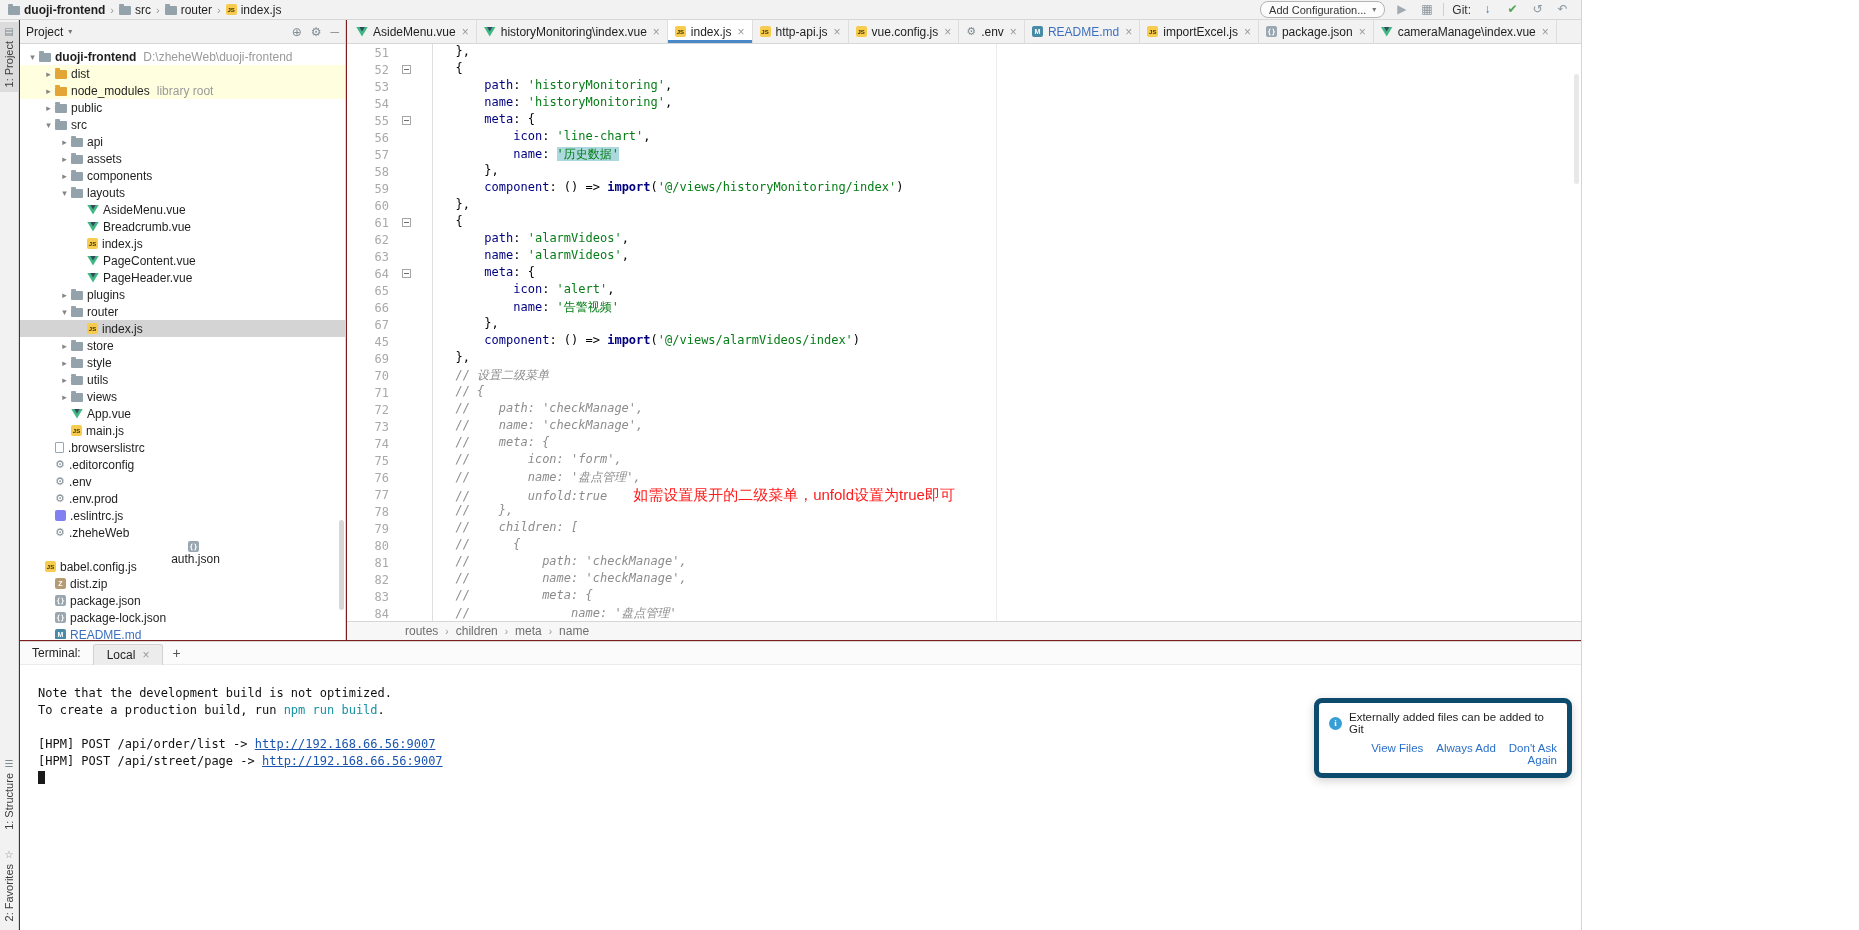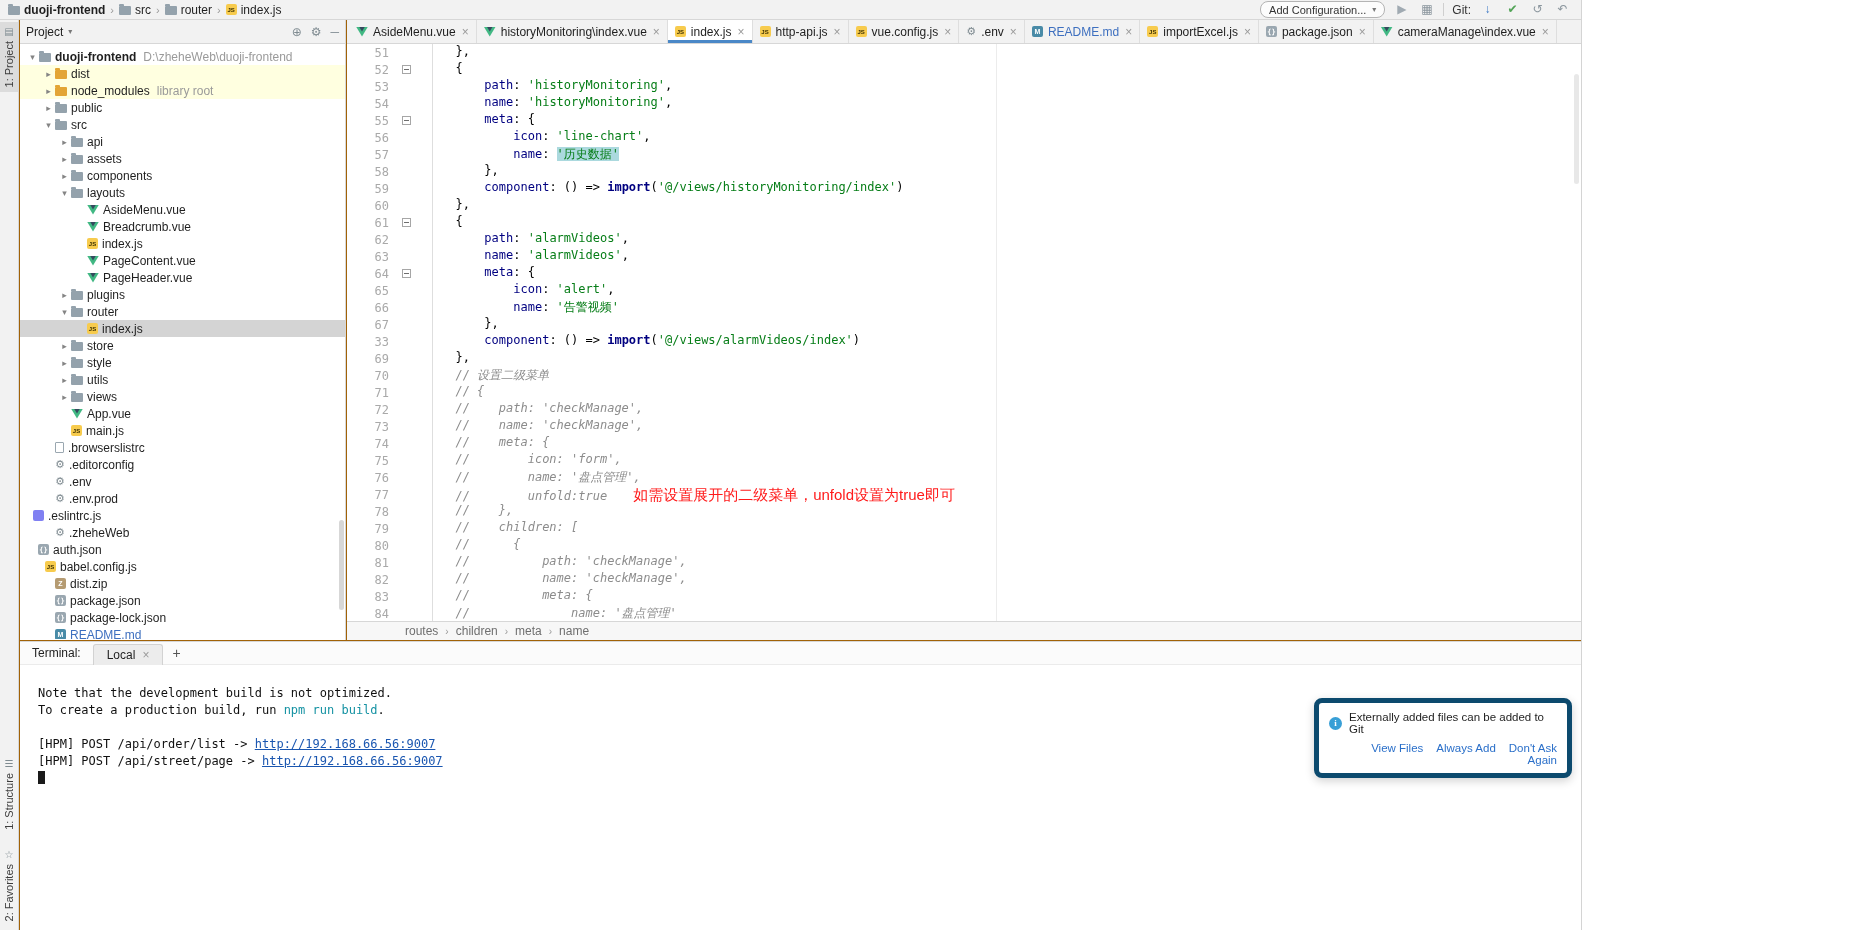--- a/index.html
+++ b/index.html
@@ -1,17 +1,17 @@
 <!DOCTYPE html>
 <html><head>
 <meta charset="utf-8">
 <style>
   *{box-sizing:border-box}
   html,body{margin:0;padding:0;background:#fff}
-  #ide{position:relative;width:1582px;height:930px;font-family:"Liberation Sans","DejaVu Sans",sans-serif;font-size:12px;color:#1f1f1f;background:#a16207;border-right:1px solid #d4d4d4;overflow:hidden}
+  #ide{position:relative;width:1582px;height:930px;font-family:"Liberation Sans","DejaVu Sans",sans-serif;font-size:12px;color:#1f1f1f;background:#7f1d1d;border-right:1px solid #d4d4d4;overflow:hidden}
 
   
   .topbar{position:absolute;left:0;top:0;width:100%;height:20px;background:#f2f2f2;border-bottom:1px solid #d7d7d7;display:flex;align-items:center;justify-content:space-between;padding:0 10px 0 6px}
   .nav-crumbs{display:flex;align-items:center;gap:2px;white-space:nowrap}
   .nav-item{display:flex;align-items:center;gap:4px;padding:0 2px}
   .nav-item.bold{font-weight:bold}
   .nav-sep{color:#9a9a9a;font-size:11px;padding:0 1px}
   .topbar-right{display:flex;align-items:center;gap:8px}
   .add-config{display:flex;align-items:center;gap:6px;height:17px;padding:0 8px;background:#fcfcfc;border:1px solid #b4b4b4;border-radius:8px;font-size:11px;color:#333;font-family:inherit}
   .caret{font-size:8px;color:#777}
@@ -317,31 +317,31 @@
         <div class="tree-row" style="padding-left: 22px;">
           <span class="chev"></span>
           <span class="icon i-conf"></span>
           <span class="tlab">.env</span>
         </div>
         <div class="tree-row" style="padding-left: 22px;">
           <span class="chev"></span>
           <span class="icon i-conf"></span>
           <span class="tlab">.env.prod</span>
         </div>
-        <div class="tree-row" style="">
+        <div class="tree-row" style="padding-left: 22px;">
           <span class="chev"></span>
           <span class="icon i-eslint"></span>
           <span class="tlab">.eslintrc.js</span>
         </div>
         <div class="tree-row" style="padding-left: 22px;">
           <span class="chev"></span>
           <span class="icon i-conf"></span>
           <span class="tlab">.zheheWeb</span>
         </div>
-        <div class="tree-row" style="padding-left: 5px;">
+        <div class="tree-row" style="padding-left: 22px; flex-direction: column;">
           <span class="chev"></span>
           <span class="icon i-json"></span>
           <span class="tlab">auth.json</span>
         </div>
         <div class="tree-row" style="padding-left: 12px;">
           <span class="chev"></span>
           <span class="icon i-js"></span>
           <span class="tlab">babel.config.js</span>
         </div>
         <div class="tree-row" style="padding-left: 22px;">
@@ -493,21 +493,21 @@
           </div>
           <div class="grow">
             <span class="lnum">66</span>
             <span class="foldslot"></span>
           </div>
           <div class="grow">
             <span class="lnum">67</span>
             <span class="foldslot"></span>
           </div>
           <div class="grow">
-            <span class="lnum">33</span>
+            <span class="lnum">45</span>
             <span class="foldslot"></span>
           </div>
           <div class="grow">
             <span class="lnum">69</span>
             <span class="foldslot"></span>
           </div>
           <div class="grow">
             <span class="lnum">70</span>
             <span class="foldslot"></span>
           </div>

